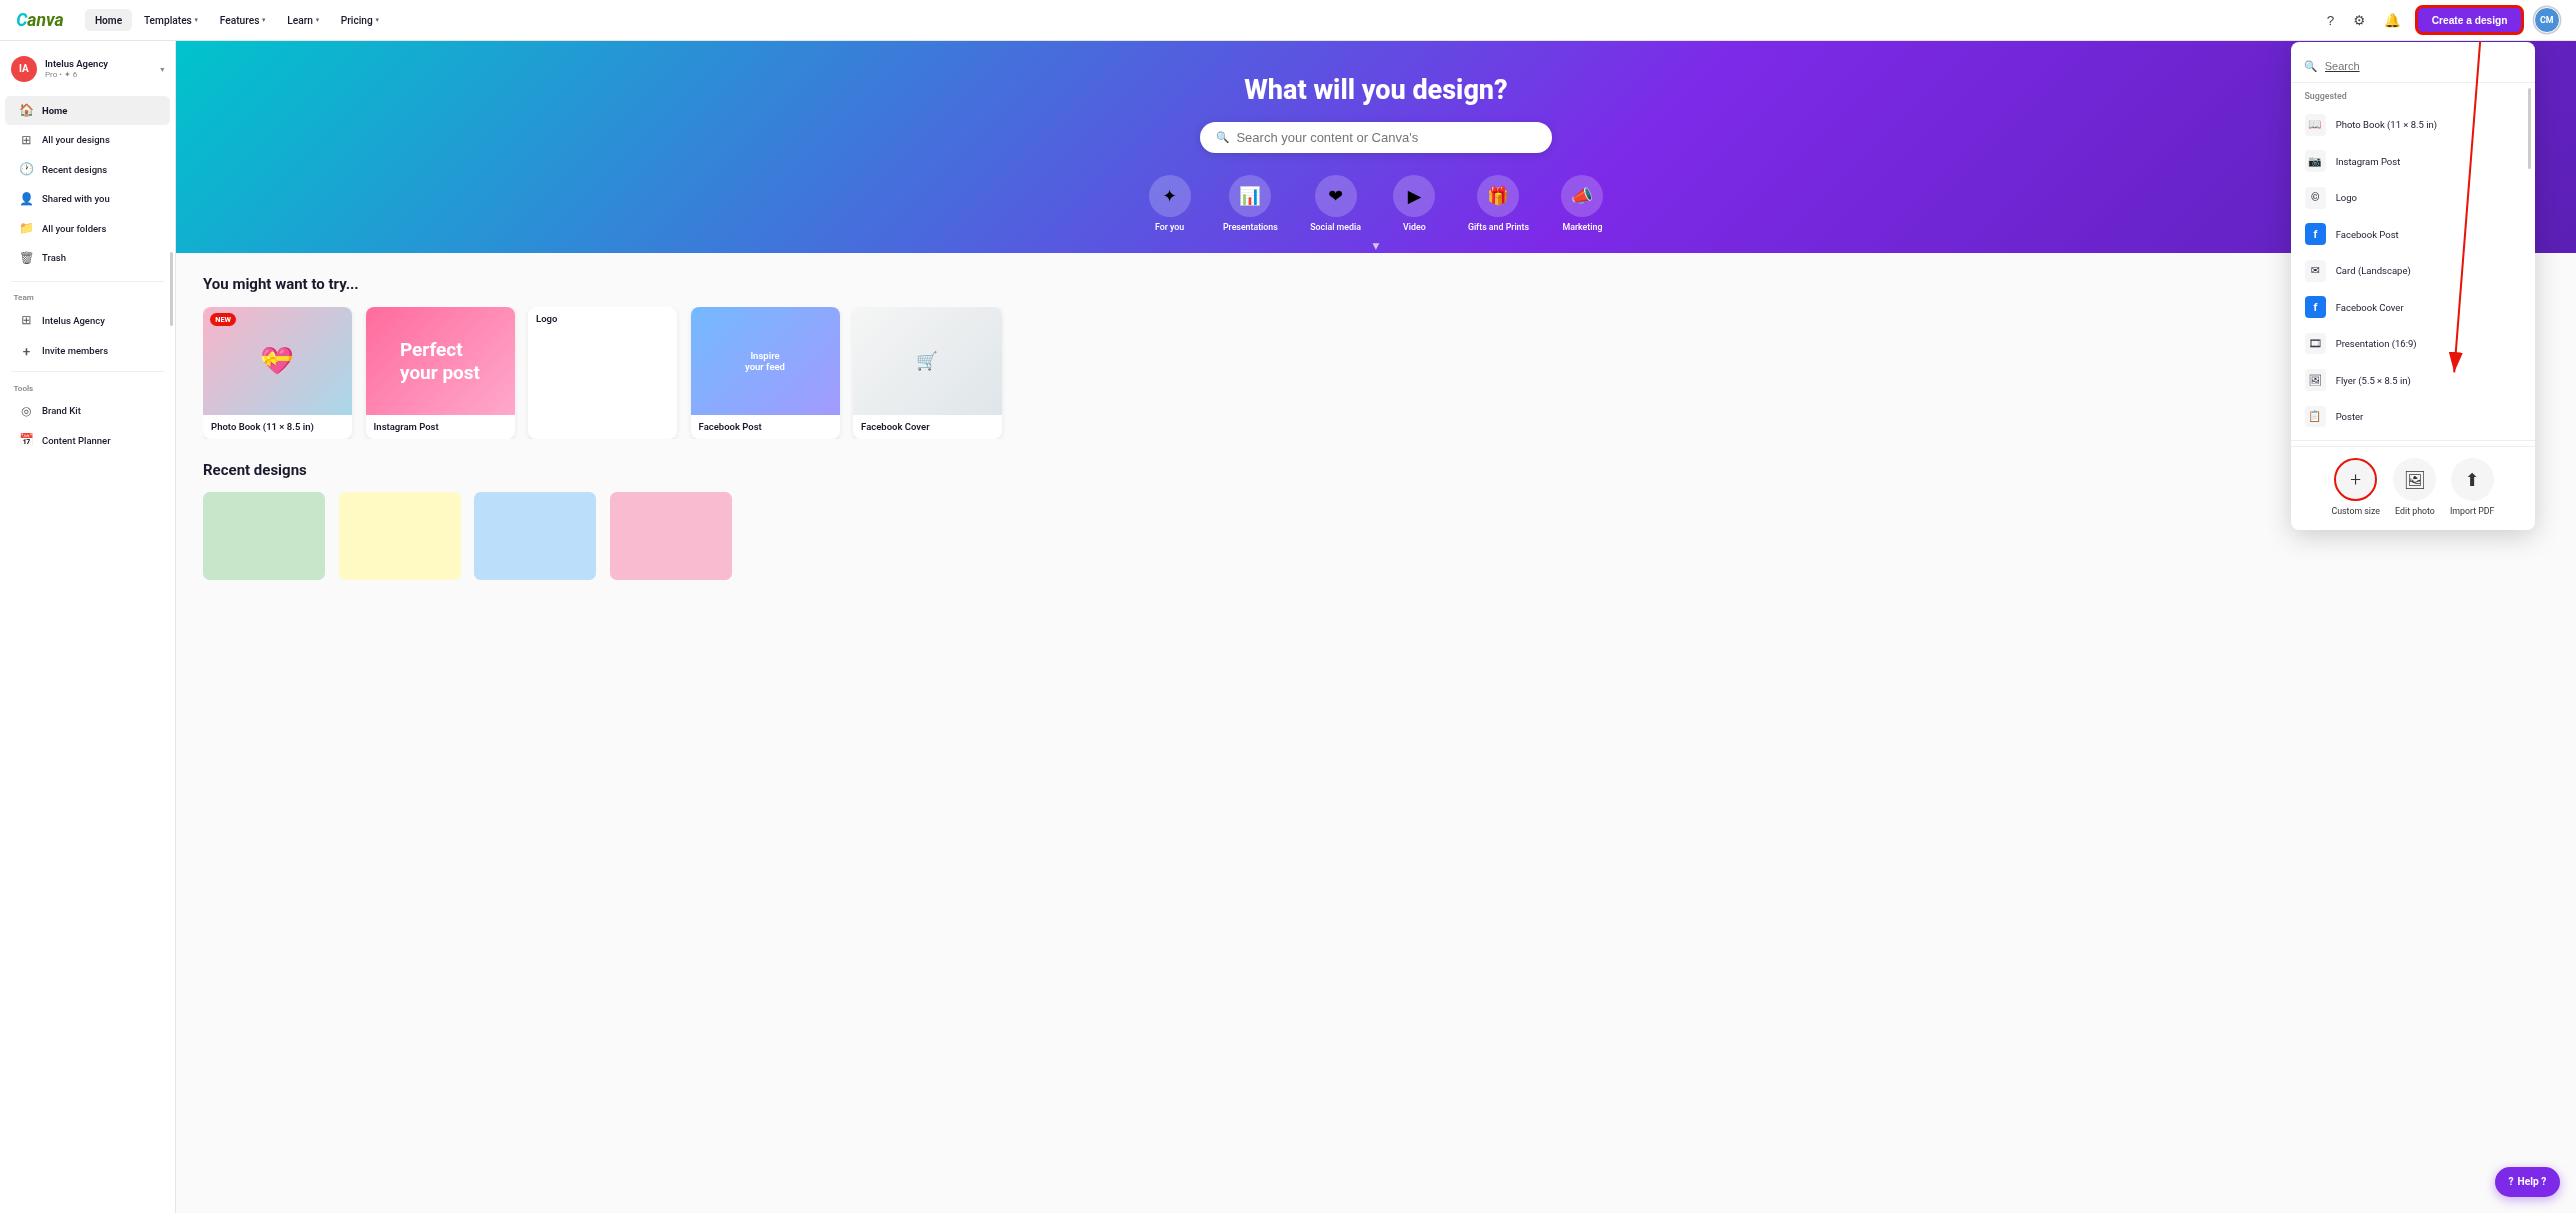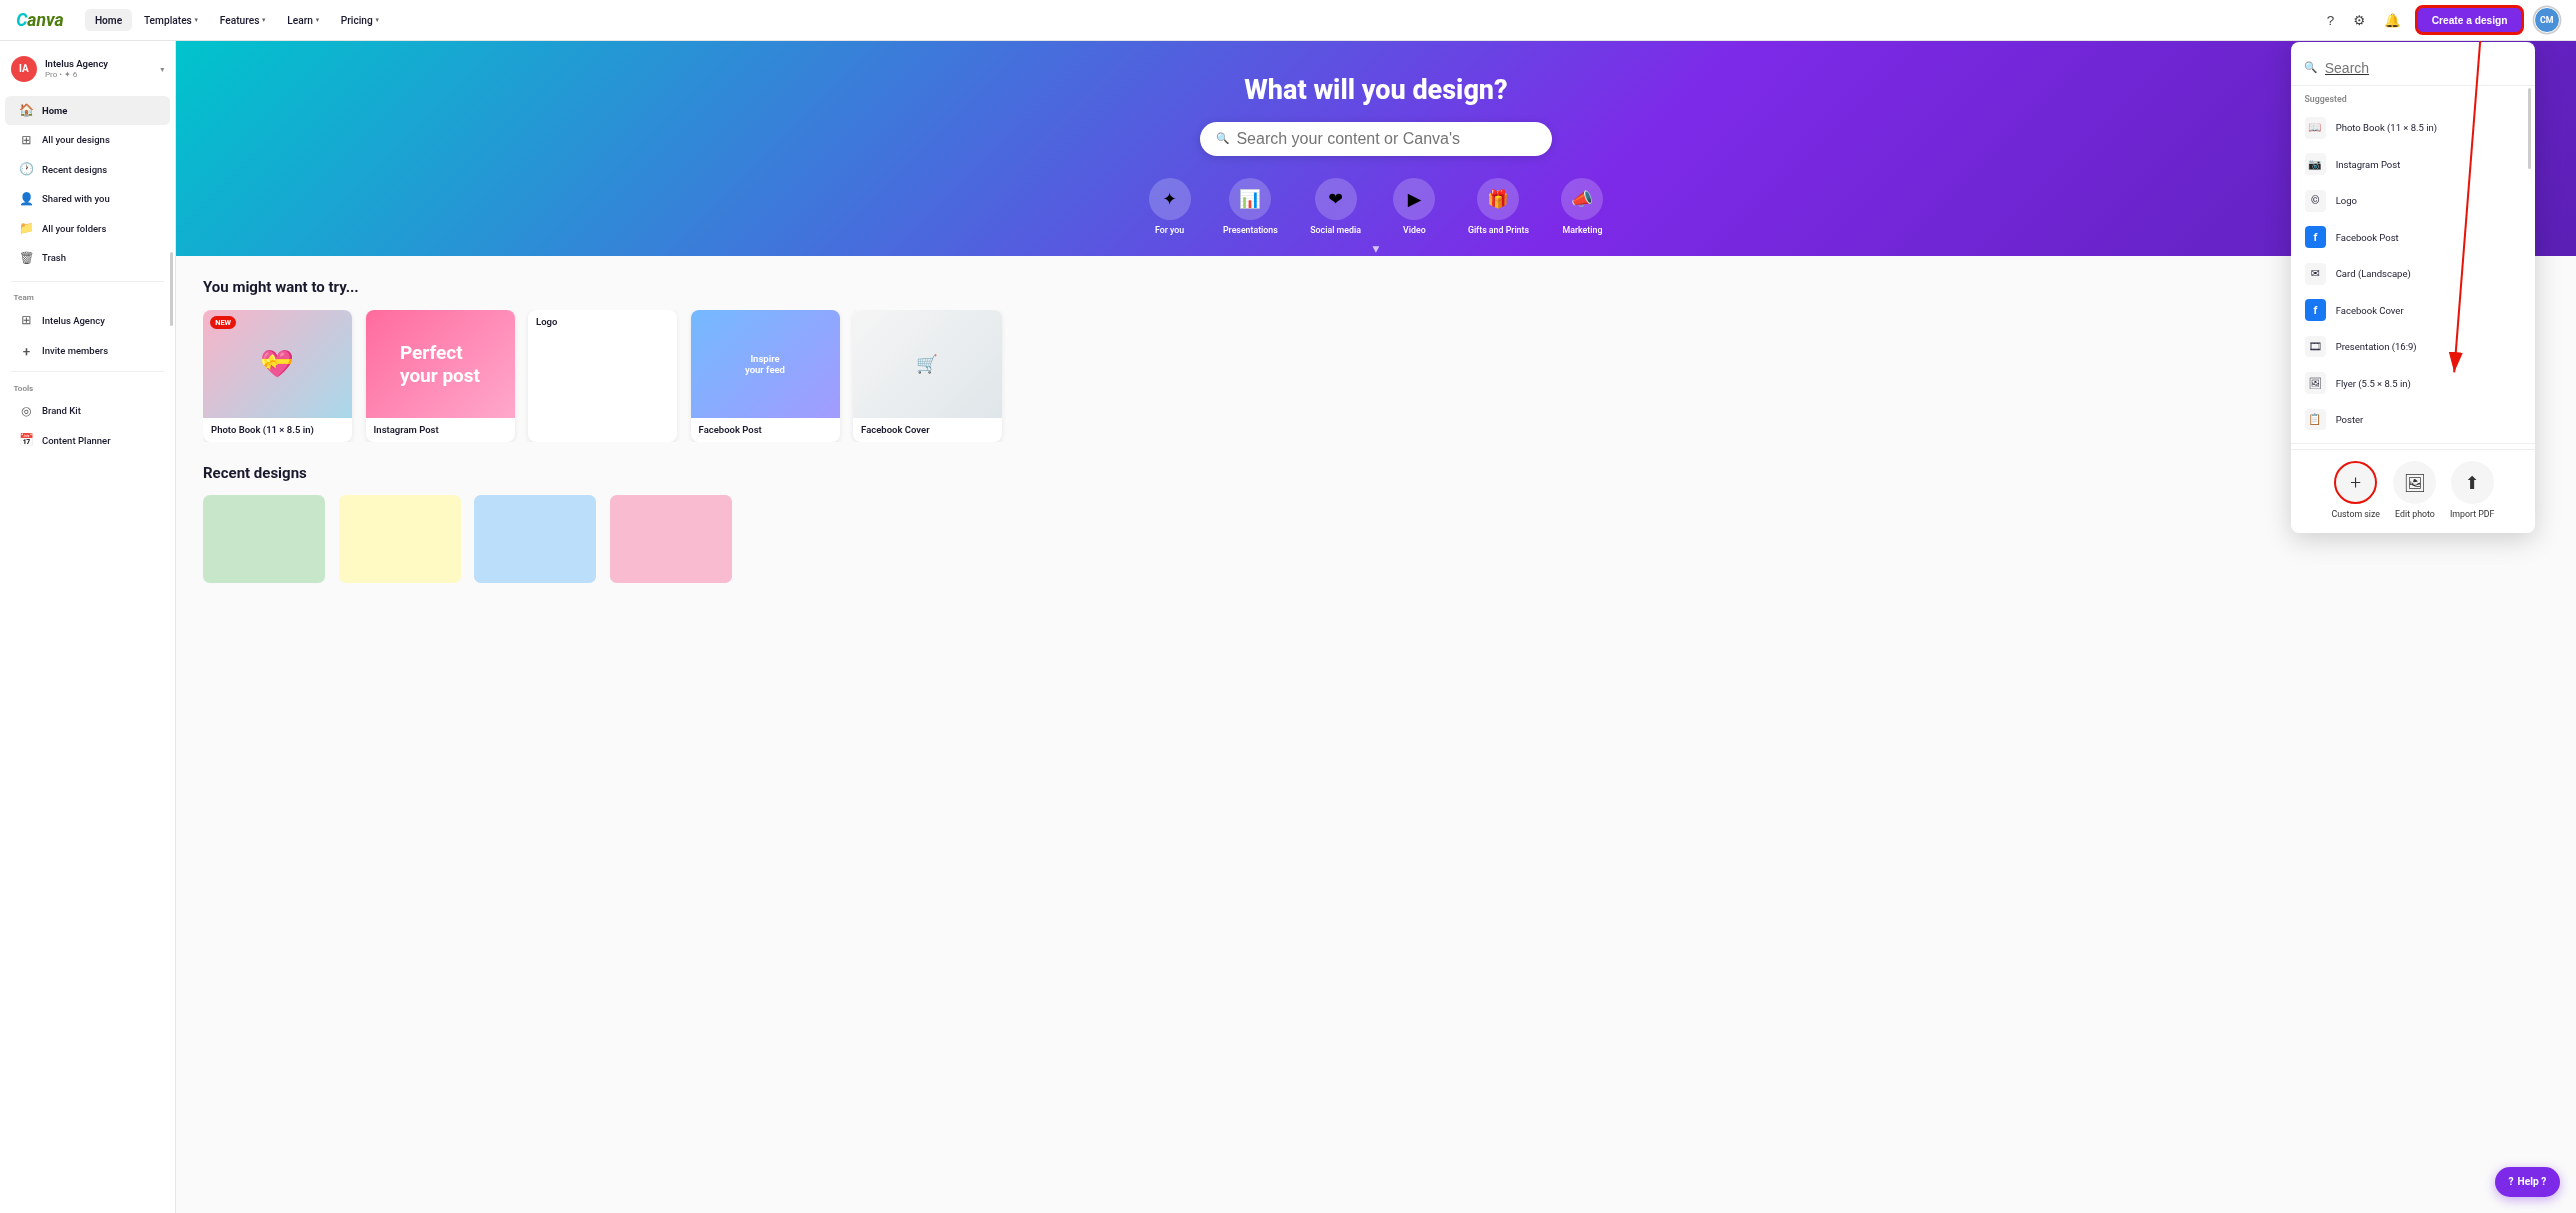--- a/index.html
+++ b/index.html
@@ -75,21 +75,21 @@
     .hero {
       background: linear-gradient(135deg, #00c4cc 0%, #7d2ae8 60%, #5b1fb5 100%);
       padding: 32.5px 41px 0; min-height: 176px; position: relative; overflow: hidden;
     }
     .hero-title { font-size: 27px; font-weight: 800; color: #fff; text-align: center; margin-bottom: 16.2px; }
     .search-bar {
       display: flex; align-items: center; background: #fff; border-radius: 20.3px;
       padding: 8.1px 16.2px; max-width: 352px; margin: 0 auto 21.7px; gap: 6.8px;
       box-shadow: 0 1.4px 8.1px rgba(0,0,0,0.15);
     }
-    .search-bar input { border: none; outline: none; flex: 1; font-size: 16px; color: #666; }
+    .search-bar input { border: none; outline: none; flex: 1; font-size: 13px; color: #666; }
     .search-icon { color: #888; font-size: 10.8px; }
     .category-icons {
       display: flex; justify-content: center; gap: 32.5px; padding-bottom: 0;
     }
     .cat-item { display: flex; flex-direction: column; align-items: center; gap: 5.4px; cursor: pointer; }
     .cat-icon-wrap {
       width: 42px; height: 42px; border-radius: 50%; background: rgba(255,255,255,0.2);
       display: flex; align-items: center; justify-content: center; font-size: 17.6px;
     }
     .cat-label { font-size: 8.8px; color: #fff; font-weight: 500; text-align: center; }
@@ -383,21 +383,21 @@
 
 <div class="dropdown-overlay">
   <div class="dropdown-panel" style="position:fixed;top:42px;right:41px;">
 
     <div style="position:absolute;right:4.1px;top:6.8px;width:3.4px;height:80%;pointer-events:none;">
       <div style="width:3.4px;height:81px;background:#ccc;border-radius:2px;position:absolute;top:10%;"></div>
     </div>
 
     <div class="dropdown-search">
       <span style="color:#888;font-size:10.8px;">🔍</span>
-      <input type="text" style="border: none; outline: none; font-size: 14px; flex: 1 1 0%; color: rgb(51, 51, 51); text-decoration: underline;" placeholder="Search">
+      <input type="text" style="border: none; outline: none; font-size: 11px; flex: 1 1 0%; color: rgb(51, 51, 51); text-decoration: underline;" placeholder="Search">
     </div>
 
     <div class="dropdown-section-label">Suggested</div>
 
     <div class="dropdown-item">
       <div class="dropdown-icon">📖</div>
       <span>Photo Book (11 × 8.5 in)</span>
     </div>
     <div class="dropdown-item">
       <div class="dropdown-icon" style="background:#f5f5f5;color:#e1306c;">📷</div>

